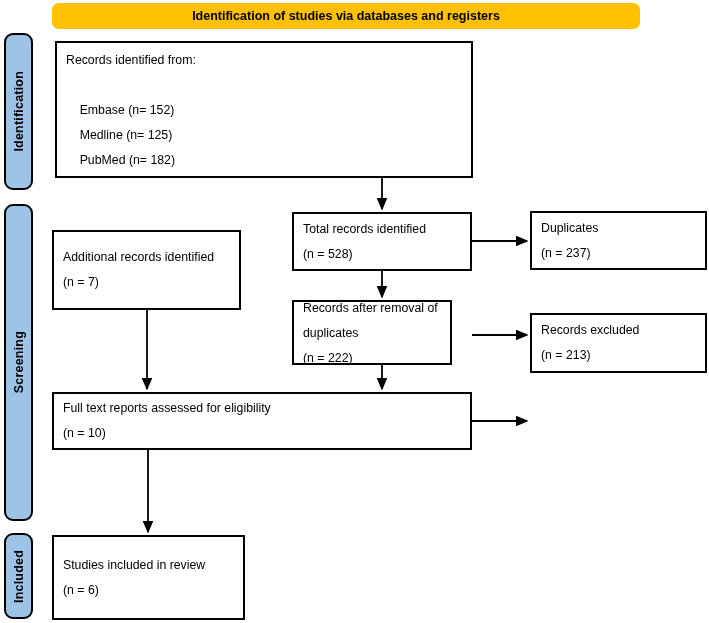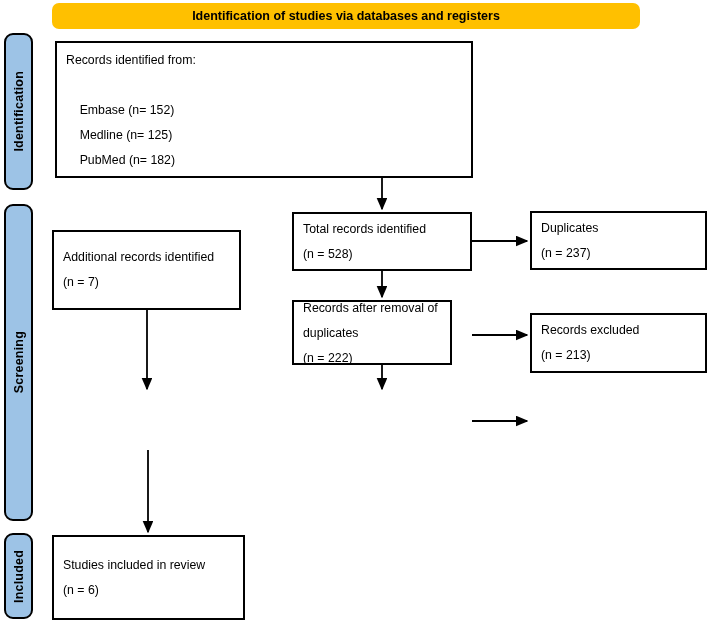--- a/index.html
+++ b/index.html
@@ -139,20 +139,24 @@
     <div class="box-text vcenter">Records after removal of
 duplicates
 (n = 222)</div>
   </div>
 
   <div class="flow-box" style="left:530px; top:305px; width:177px; height:60px;margin-top:8px;">
     <div class="box-text vcenter">Records excluded
 (n = 213)</div>
   </div>
 
+  <div class="flow-box" style="left:52px; top:392px; width:420px; height:58px;">
+    <div class="box-text vcenter">Full text reports assessed for eligibility
+(n = 10)</div>
+  </div>
 
 
   <div class="flow-box" style="left:52px; top:535px; width:193px; height:85px;">
     <div class="box-text vcenter">Studies included in review
 (n = 6)</div>
   </div>
 
   <svg id="connectors" viewBox="0 0 709 623" xmlns="http://www.w3.org/2000/svg">
     <defs>
       <marker id="arrowhead" markerWidth="7" markerHeight="7" refX="6.2" refY="3.0" orient="auto" markerUnits="strokeWidth">

